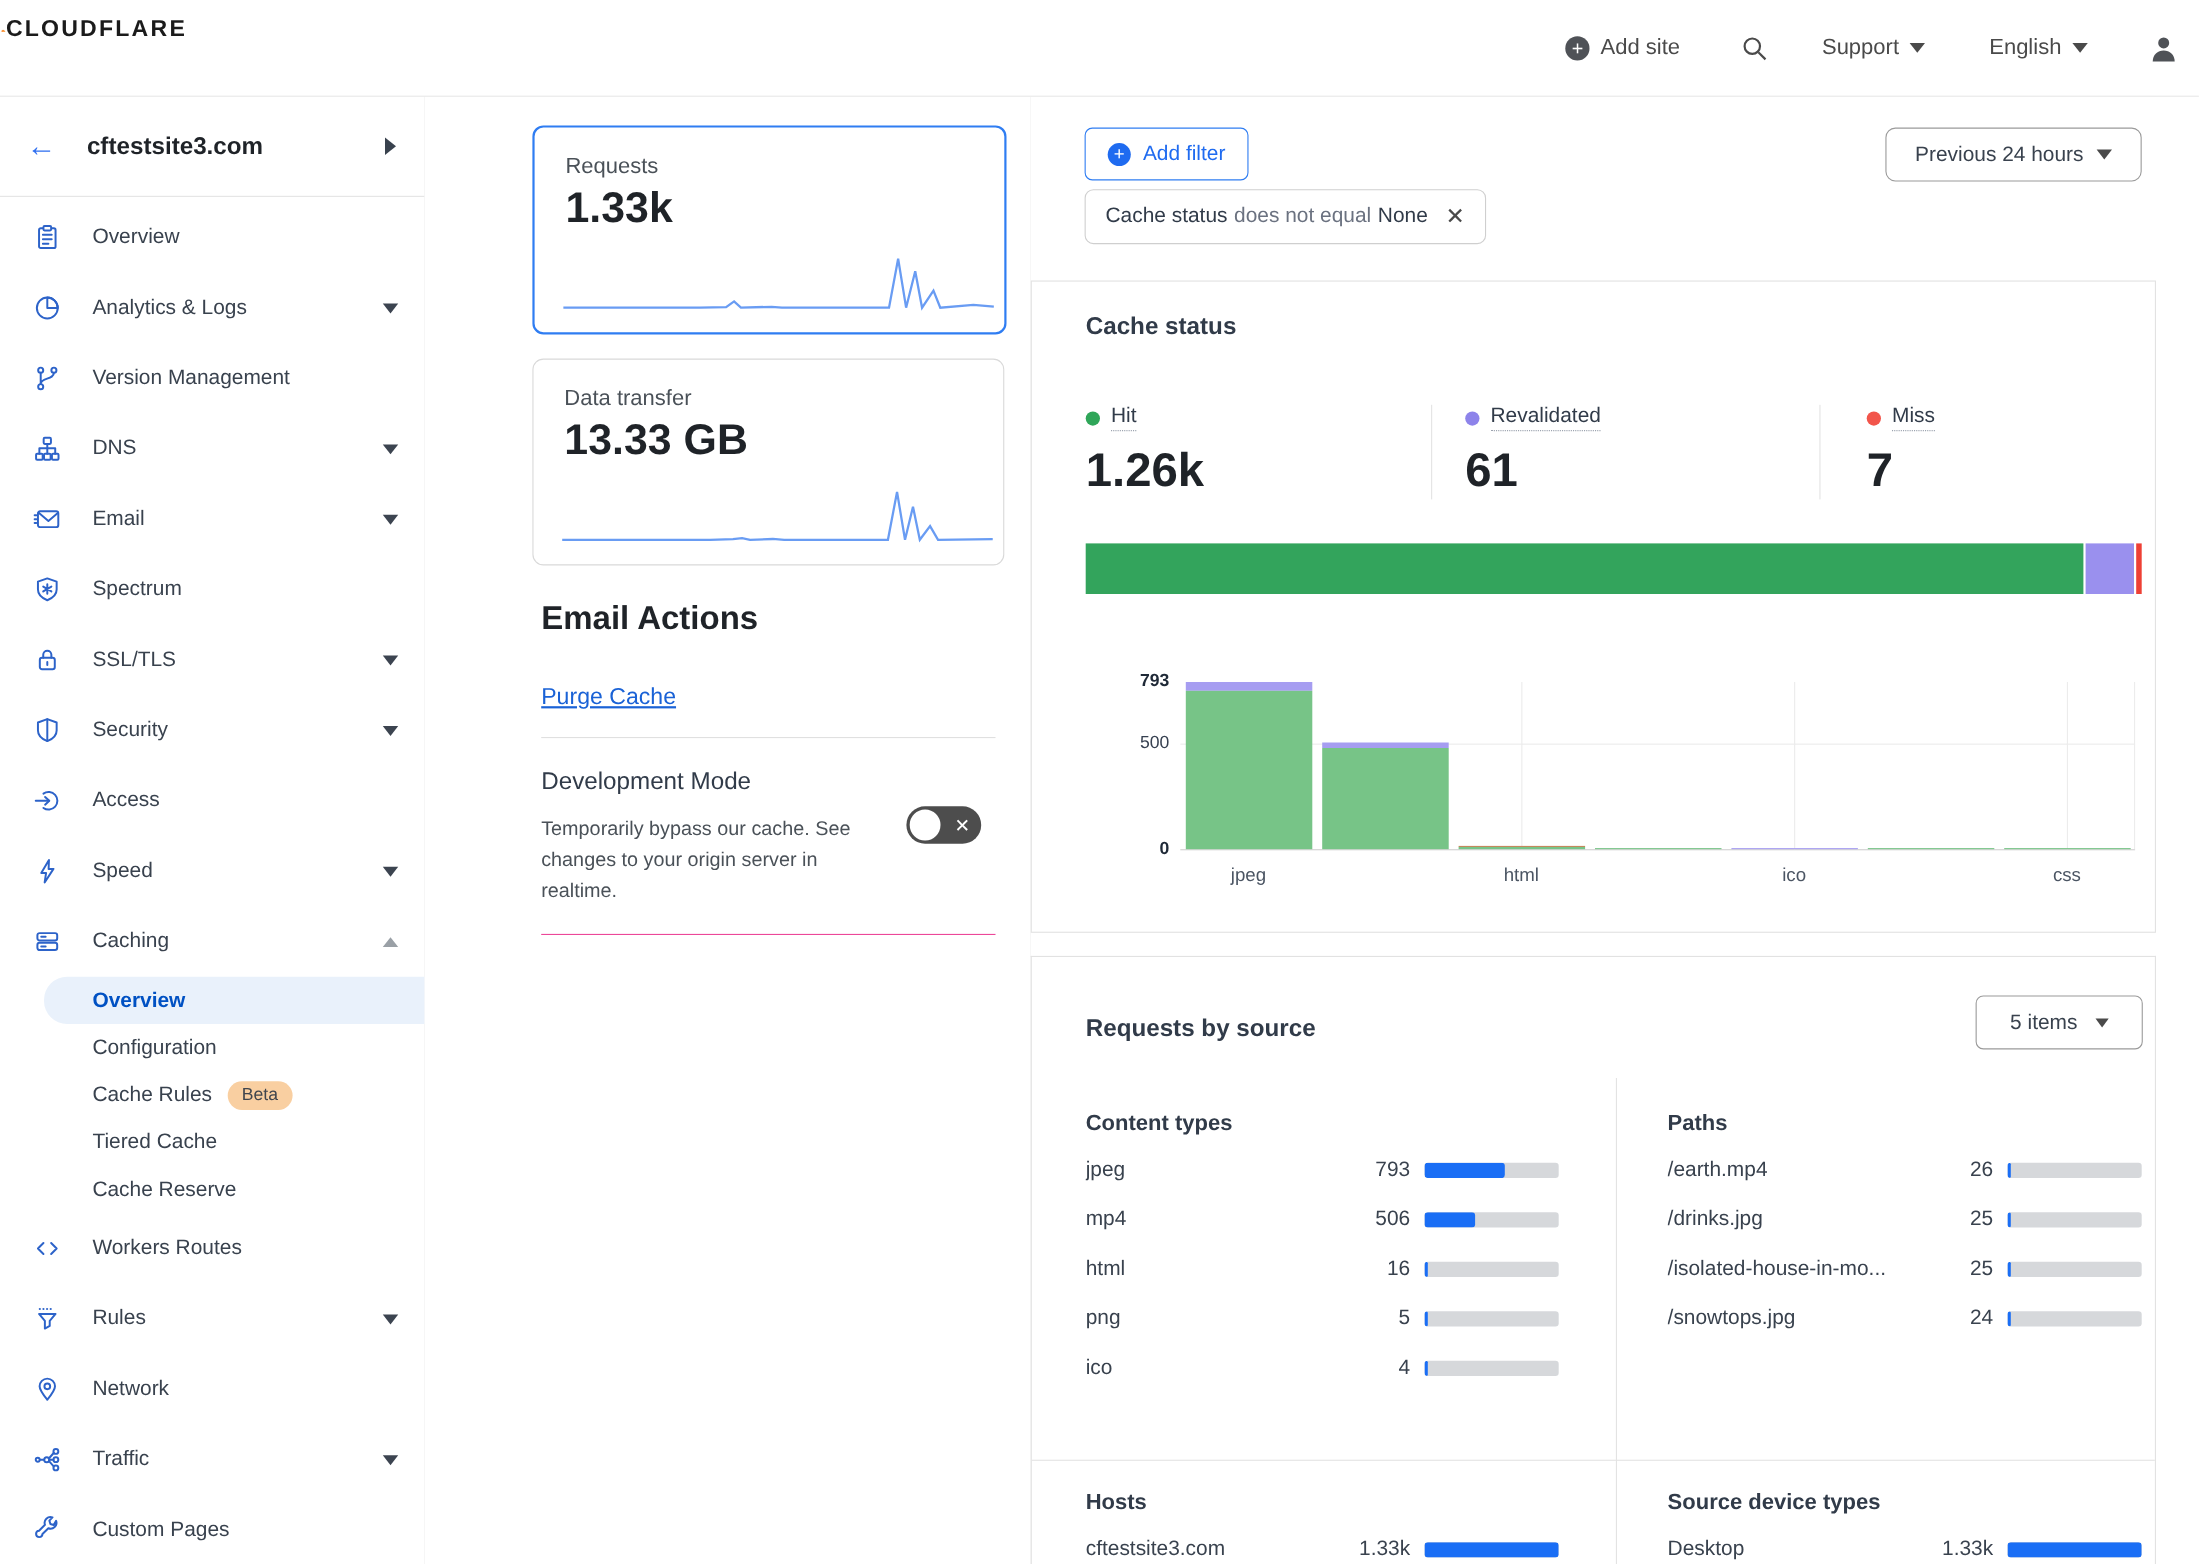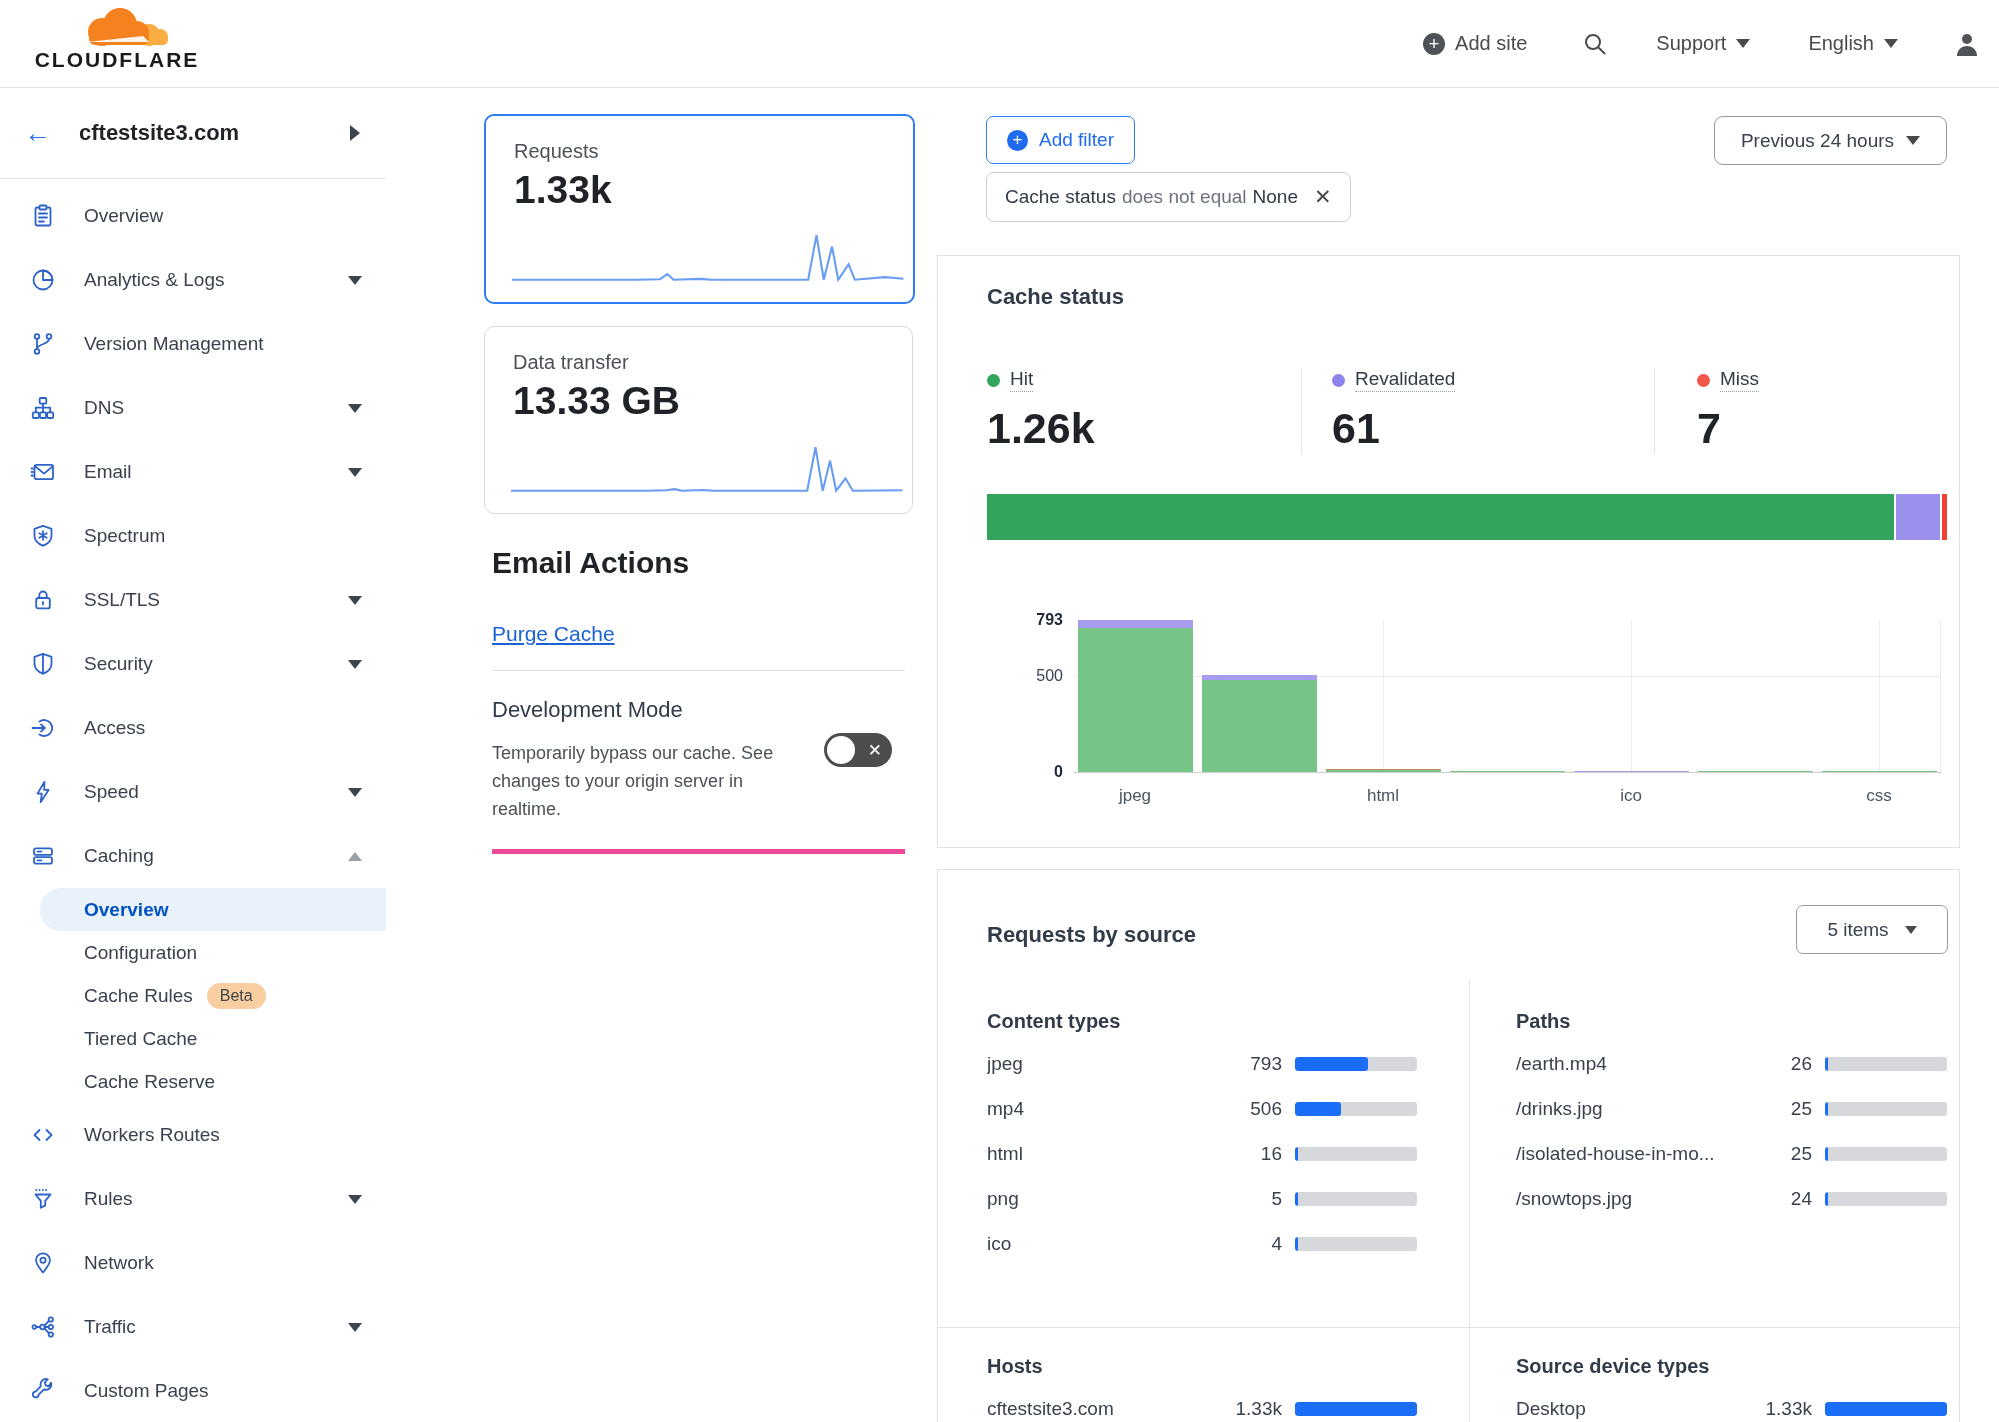--- a/index.html
+++ b/index.html
@@ -1,20 +1,20 @@
 <!DOCTYPE html>
 <html><head>
 <meta charset="utf-8">
 <style>
   html,body{margin:0;padding:0;background:#fff;font-family:"Liberation Sans",sans-serif;}
   body{width:1999px;height:1422px;overflow:hidden;position:relative;color:#39424e;}
 
   
   header{position:absolute;left:0;top:0;width:1999px;height:87px;border-bottom:1px solid #e4e4e4;background:#fff;display:flex;align-items:center;}
-  .logo{position:absolute;left:32px;top:6px;width:170px;display:flex;flex-direction:column;align-items:center;}
+  .logo{position:absolute;left:0;top:6px;width:170px;display:flex;flex-direction:row;align-items:center;}
   .logo-text{font-weight:700;font-size:21px;letter-spacing:2px;color:#1b1b1b;margin-top:-2px;}
   .header-right{position:absolute;right:18px;top:0;height:87px;display:flex;align-items:center;color:#4a4a4a;font-size:20px;}
   .hdr-item{display:flex;align-items:center;cursor:pointer;}
   .plus-circle{width:22px;height:22px;border-radius:50%;background:#4f5257;color:#fff;display:flex;align-items:center;justify-content:center;font-size:18px;line-height:1;margin-right:10px;}
   .caret-down{width:0;height:0;border-left:7px solid transparent;border-right:7px solid transparent;border-top:9px solid #4a4a4a;margin-left:10px;}
   .gap55{margin-left:55px;}.gap48{margin-left:48px;justify-content:flex-end;}.gap58{margin-left:58px;}
 
   
   aside{position:absolute;left:0;top:88px;width:386px;bottom:0;border-right:1px solid #d9d9d9;background:#fff;}
   .site-row{height:90px;border-bottom:1px solid #e4e4e4;display:flex;align-items:center;position:relative;}
@@ -37,21 +37,21 @@
   .middle{position:absolute;left:386px;top:88px;width:551px;bottom:0;border-right:1px solid #d9d9d9;background:#fff;}
   .scard{position:absolute;left:98px;width:427px;height:186px;border:1px solid #d9d9d9;border-radius:10px;background:#fff;cursor:pointer;}
   .scard.selected{border:2px solid #2f7df2;text-decoration:underline;}
   .scard-label{position:absolute;left:28px;top:24px;font-size:20px;color:#4a5158;}
   .scard-value{position:absolute;left:28px;top:52px;font-size:39px;font-weight:700;color:#1f2328;}
   .sparkline{position:absolute;left:26px;right:18px;bottom:14px;height:58px;}
   .qa{position:absolute;left:106px;top:458px;width:413px;}
   .qa-title{font-size:30px;font-weight:700;color:#1f2328;}
   .purge{display:inline-block;margin-top:42px;font-size:21px;color:#1a62d6;text-decoration:underline;cursor:pointer;}
   .qa-div{border-top:1px solid #e0e0e0;margin-top:24px;}
-  .dev{position:relative;margin-top:26px;padding-bottom:26px;border-bottom:5px solid #ec4899;}
+  .dev{position:relative;margin-top:26px;padding-bottom:26px;border-bottom:1px solid #ec4899;}
   .dev-title{font-size:22px;color:#313b49;}
   .dev-desc{margin-top:16px;font-size:18px;line-height:28px;color:#4a5158;width:300px;}
   .toggle{position:absolute;right:13px;top:36px;width:68px;height:34px;background:#4d4d4d;border-radius:17px;cursor:pointer;}
   .toggle .knob{position:absolute;left:3px;top:3px;width:28px;height:28px;border-radius:50%;background:#fff;}
   .toggle .x{position:absolute;right:10px;top:0;height:34px;display:flex;align-items:center;color:#fff;font-size:17px;}
 
   
   .rpanel{position:absolute;left:937px;top:88px;right:0;bottom:0;background:#fff;}
   .add-filter{position:absolute;left:49px;top:28px;height:48px;padding:0 20px;border:1px solid #2f7df2;border-radius:7px;display:flex;align-items:center;color:#1f6bf0;font-size:19px;background:#fff;cursor:pointer;}
   .af-plus{width:21px;height:21px;border-radius:50%;background:#1f6bf0;color:#fff;display:flex;align-items:center;justify-content:center;font-size:17px;margin-right:11px;}

